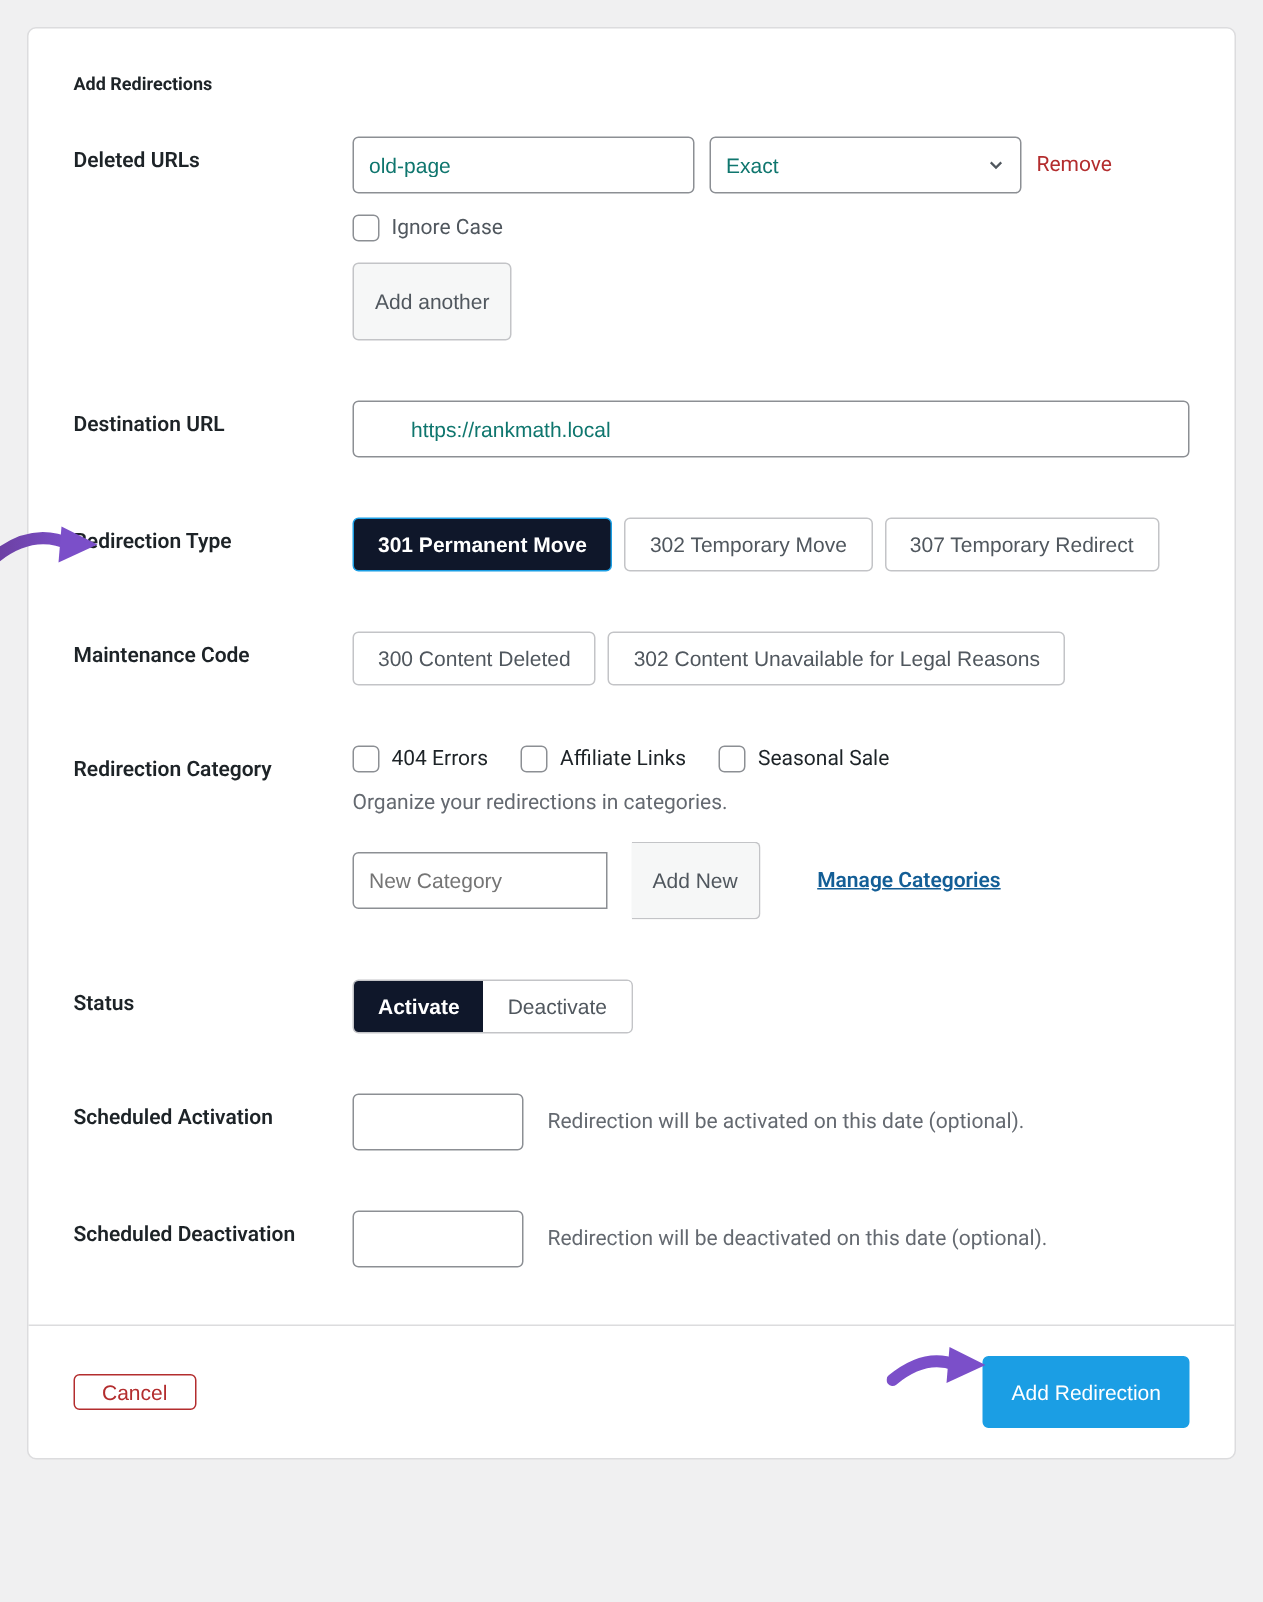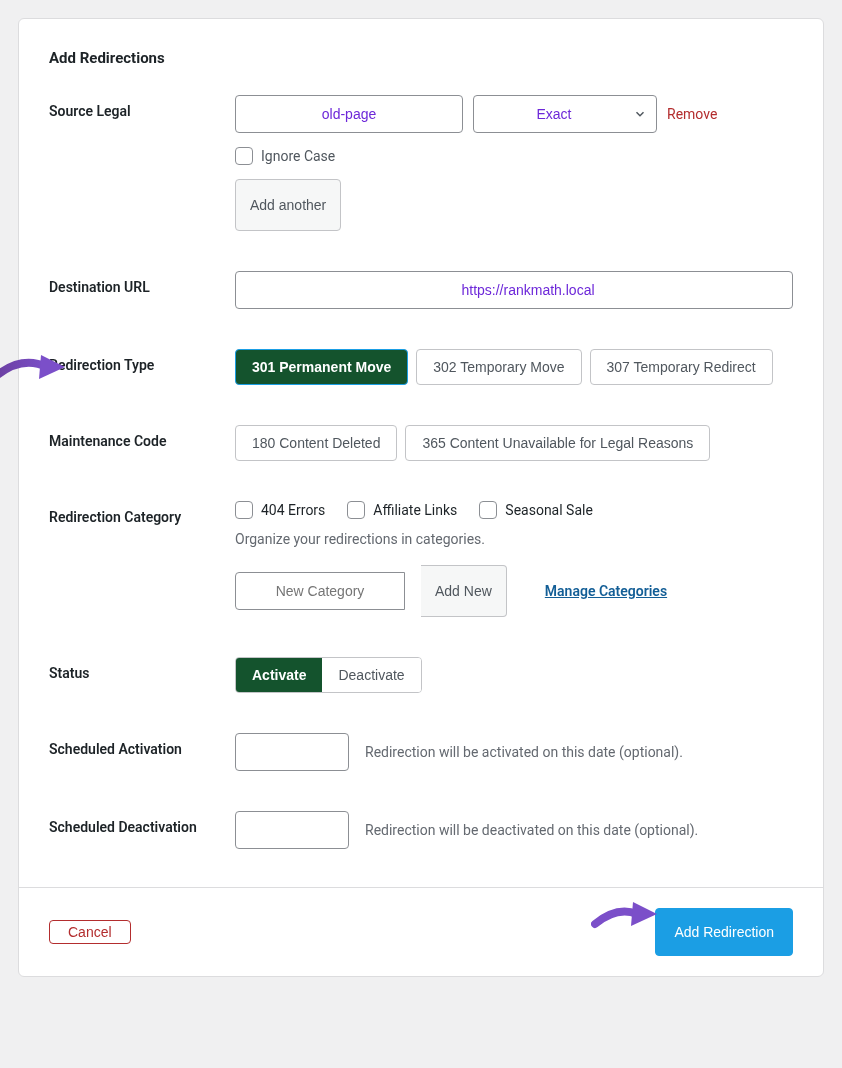--- a/index.html
+++ b/index.html
@@ -14,21 +14,21 @@
   }
   .panel {
     background: #fff;
     border: 1px solid #dcdcde;
     border-radius: 6px;
   }
   .panel-body {
     padding: 30px 30px 20px 30px;
   }
   .panel-title {
-    font-size: 15px;
+    font-size: 12px;
     font-weight: 700;
     margin: 0 0 28px 0;
   }
   .row {
     display: flex;
     align-items: flex-start;
     margin-bottom: 40px;
     position: relative;
   }
   .row:last-child { margin-bottom: 0; }
@@ -50,22 +50,21 @@
     flex-wrap: wrap;
   }
   .text-input,
   .select {
     height: 38px;
     border: 1px solid #8c8f94;
     border-radius: 4px;
     padding: 0 10px;
     font-size: 14px;
     background: #fff;
-    color: #6d28d9;
-    text-align: center;
+    color: #0f766e;
   }
   .text-input.full {
     width: 100%;
     padding-left: 38px;
   }
   .select-wrap {
     position: relative;
     display: inline-block;
   }
   .select {
@@ -134,21 +133,21 @@
   .btn-outline {
     padding: 9px 16px;
     font-size: 14px;
     background: #fff;
     color: #50575e;
     border: 1px solid #c3c4c7;
     border-radius: 4px;
     cursor: pointer;
   }
   .seg.active, .btn-outline.active {
-    background: #14532d;
+    background: #0f172a;
     color: #fff;
     font-weight: 600;
     border-color: #1b9ee4;
   }
   .help-text {
     color: #646970;
     font-size: 14px;
     margin-top: 12px;
   }
   .link {
@@ -202,26 +201,26 @@
   }
 </style>
 </head>
 <body>
 
 <div class="panel">
   <div class="panel-body">
     <h2 class="panel-title">Add Redirections</h2>
 
     <div class="row">
-      <div class="row-label">Source Legal</div>
+      <div class="row-label">Deleted URLs</div>
       <div class="row-content">
         <div class="inline">
           <input class="text-input" style="width: 228px;" value="old-page">
           <div class="select-wrap">
-            <select class="select" style="width:184px">
+            <select class="select" style="width:208px">
               <option>Exact</option>
             </select>
             <svg width="14" height="14" viewBox="0 0 24 24" fill="none" stroke="#50575e" stroke-width="2.5">
                 <polyline points="6 9 12 15 18 9"></polyline>
               </svg>
           </div>
           <a class="remove-link">Remove</a>
         </div>
         <div class="checkbox-line">
           <div class="checkbox"></div>
@@ -256,22 +255,22 @@
           <button class="btn-outline">302 Temporary Move</button>
           <button class="btn-outline">307 Temporary Redirect</button>
         </div>
       </div>
     </div>
 
     <div class="row">
       <div class="row-label">Maintenance Code</div>
       <div class="row-content">
         <div class="inline" style="gap:8px;">
-          <button class="btn-outline">180 Content Deleted</button>
-          <button class="btn-outline">365 Content Unavailable for Legal Reasons</button>
+          <button class="btn-outline">300 Content Deleted</button>
+          <button class="btn-outline">302 Content Unavailable for Legal Reasons</button>
         </div>
       </div>
     </div>
 
     <div class="row">
       <div class="row-label">Redirection Category</div>
       <div class="row-content">
         <div class="inline" style="gap:22px;">
           <div class="inline" style="gap:8px;">
             <div class="checkbox"></div>

